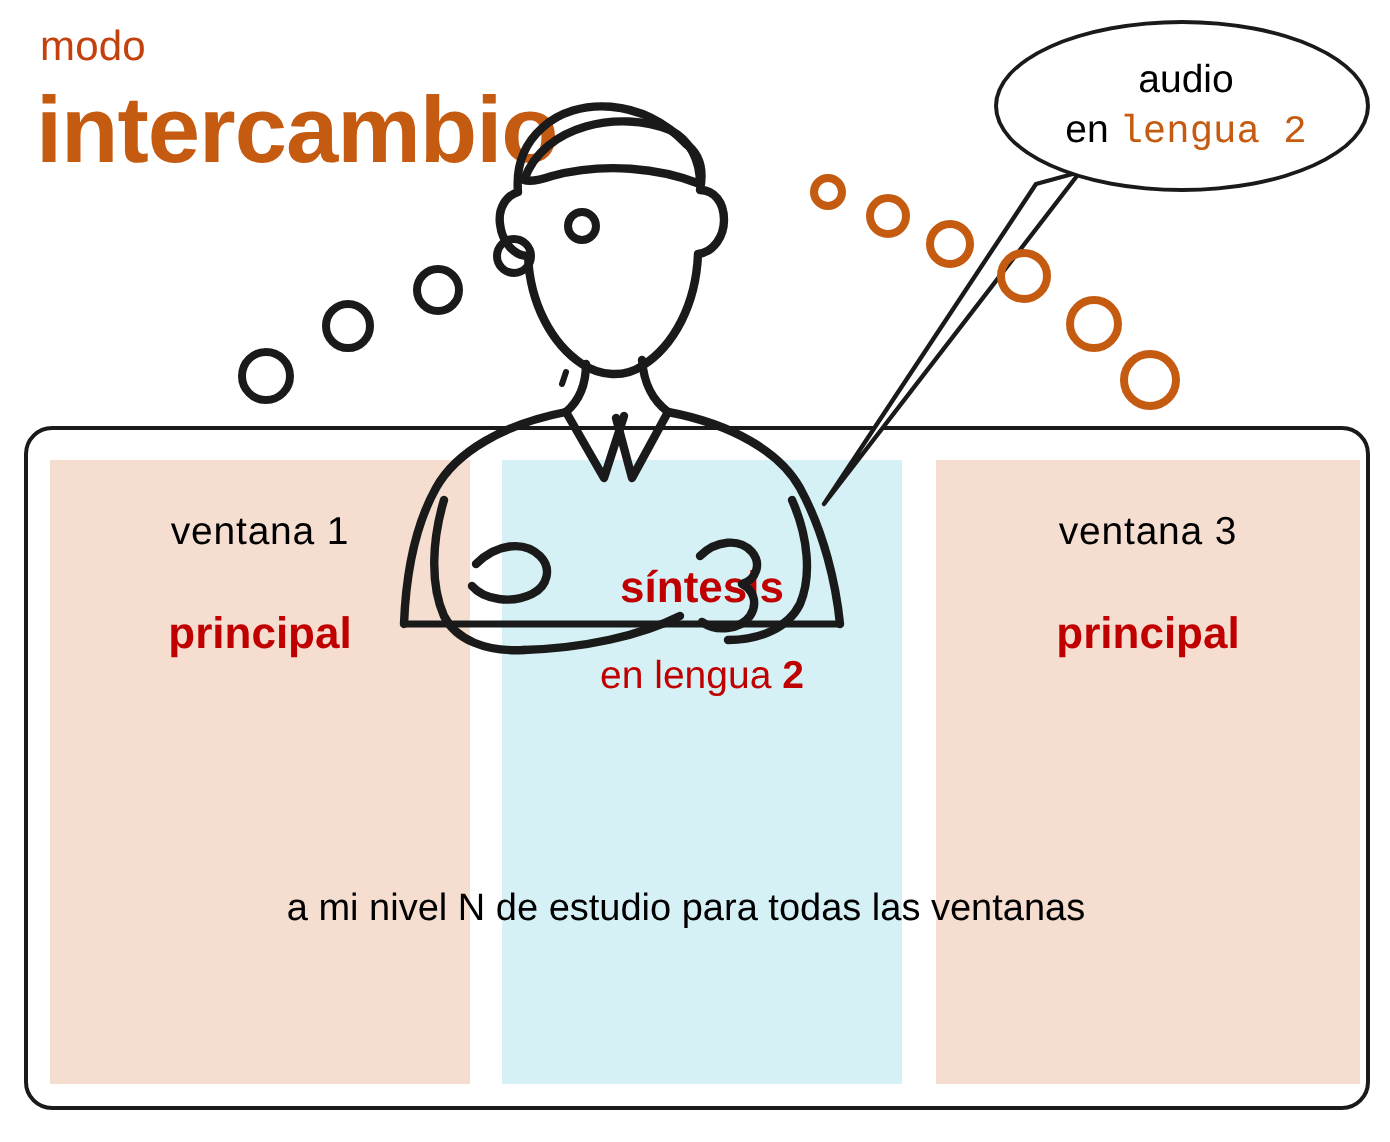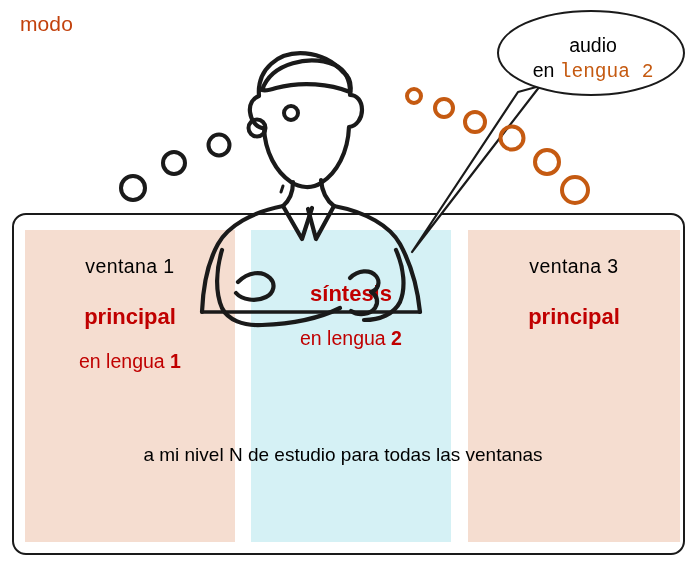--- a/index.html
+++ b/index.html
@@ -48,27 +48,26 @@
     height: 86px;
     border: 2.5px solid #1a1a1a;
     border-radius: 50% / 50%;
     background: #ffffff;
     box-sizing: border-box;
     z-index: 6;
   }
   #speech-bubble-text {
     position: absolute;
     left: 0;
-    top: 4px;
+    top: 16px;
     width: 188px;
     height: 86px;
     display: flex;
     flex-direction: column;
     align-items: center;
-    justify-content: center;
     line-height: 1.28;
     font-size: 19.5px;
     color: #000000;
   }
   .bubble-line2 { white-space: pre; }
   .orange-text { color: #C55A11; font-family: Liberation Mono, monospace; }
 
   
   #art-layer {
     position: absolute;
@@ -143,20 +142,21 @@
     color: #000000;
     z-index: 4;
   }
 </style>
 </head>
 <body>
 
 <div id="canvas">
 
   <div id="heading-modo">modo</div>
+  <div id="heading-intercambio">intercambio</div>
 
   <svg id="art-layer" viewBox="0 0 695 571" xmlns="http://www.w3.org/2000/svg">
 
     <g>
       <polygon points="518,92 540,86 412,252" fill="#ffffff" stroke="#1a1a1a" stroke-width="2.2" stroke-linejoin="round"></polygon>
     </g>
 
     <g fill="none" stroke="#1a1a1a" stroke-width="4.2" stroke-linecap="round" stroke-linejoin="round">
 
       <path d="M343 72 C 322 49, 288 48, 271 64 C 261 73, 258 84, 259 96
@@ -224,21 +224,20 @@
       <span class="bubble-line2"><span>en </span><span class="orange-text">lengua 2</span></span>
     </div>
   </div>
 
   <div id="panel-frame"></div>
 
   <div class="window-col" id="window-col-1">
     <div class="col-inner">
       <div class="col-title">ventana 1</div>
       <div class="col-role">principal</div>
-      <div class="col-lang"><span>en lengua </span><b>1</b></div>
     </div>
   </div>
 
   <div class="window-col" id="window-col-2">
     <div class="col-inner">
       <div class="col-role">síntesis</div>
       <div class="col-lang"><span>en lengua </span><b>2</b></div>
     </div>
   </div>
 

